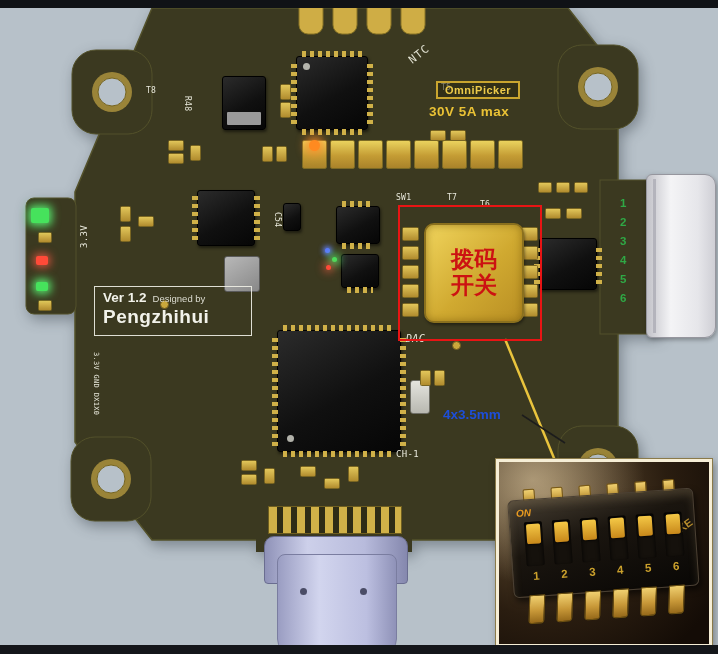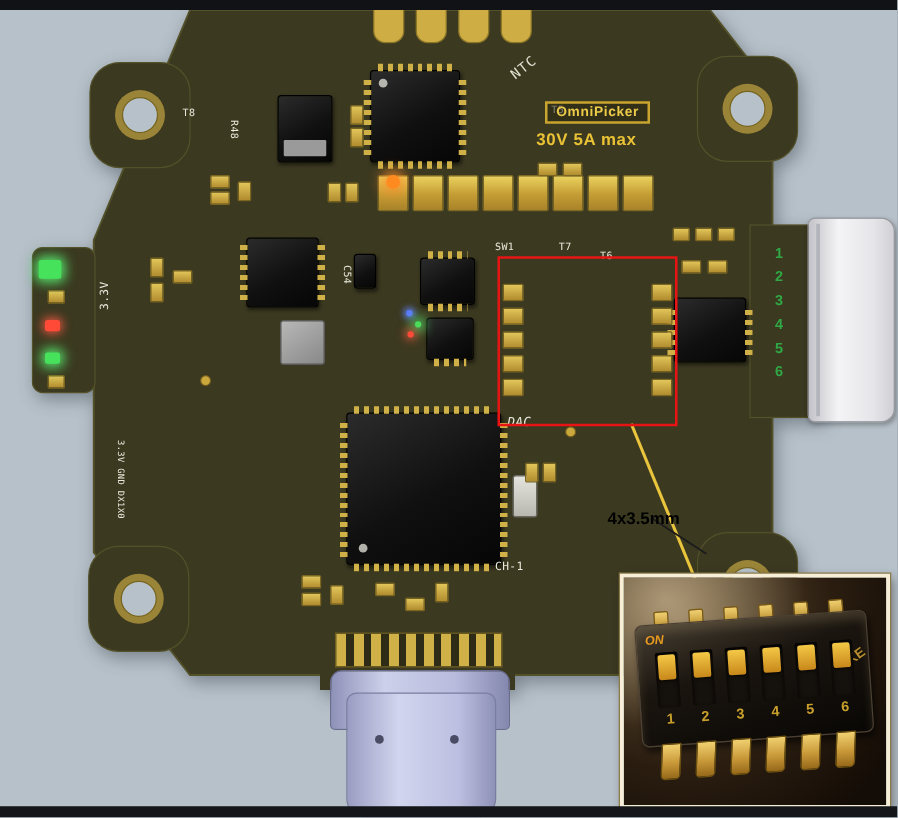--- a/index.html
+++ b/index.html
@@ -55,21 +55,21 @@
 
   .red-box{position:absolute;left:398px;top:205px;width:144px;height:136px;z-index:6;
            border:2.5px solid #e81414;box-sizing:border-box;}
   .dip-top{position:absolute;left:424px;top:223px;width:96px;height:96px;z-index:6;border-radius:10px;
            background:linear-gradient(135deg,#f0d45c,#d0a930 55%,#b98f24);border:2px solid #8a701e;
            box-shadow:inset 0 0 8px rgba(120,90,10,.6),1px 2px 3px rgba(0,0,0,.4);
            display:flex;flex-direction:column;align-items:center;justify-content:center;}
   .dip-cn{color:#cc1212;font-weight:bold;font-size:23px;line-height:1.12;
           font-family:"DejaVu Sans",sans-serif;}
 
-  .hole-size{position:absolute;left:486px;top:407px;z-index:6;color:#000000;font-weight:bold;font-size:13.5px;}
+  .hole-size{position:absolute;left:443px;top:407px;z-index:6;color:#1d4ed8;font-weight:bold;font-size:13.5px;}
 
   .pin-num{position:absolute;left:620px;width:16px;height:19px;z-index:5;color:#2fa845;
            font-weight:bold;font-size:11.5px;text-align:left;}
 
   .wconn{position:absolute;left:646px;top:174px;width:68px;height:162px;z-index:4;
          background:linear-gradient(90deg,#c2c2c8,#f4f4f6 35%,#e6e6ea 75%,#cfcfd5);
          border:1px solid #96969e;border-radius:6px 11px 11px 6px;box-shadow:1px 2px 4px rgba(0,0,0,.3);}
   .wconn .lip{position:absolute;left:6px;top:4px;bottom:4px;width:3px;background:#b4b4bc;}
 
   .comb{position:absolute;left:268px;top:506px;width:132px;height:26px;z-index:3;
@@ -254,25 +254,35 @@
   <span class="silk" style="left:396px;top:193px;">SW1</span>
   <span class="silk" style="left:447px;top:193px;">T7</span>
   <span class="silk" style="left:480px;top:200px;">T6</span>
   <span class="silk" style="left:441px;top:83px;">T5</span>
   <span class="silk" style="left:406px;top:56px;font-size:11px;color:#e2e2d2;transform:rotate(-38deg);transform-origin:left top;letter-spacing:1px;">NTC</span>
   <span class="silk" style="left:406px;top:333px;font-size:10px;font-style:italic;">DAC</span>
   <span class="silk" style="left:396px;top:449px;font-size:9px;">CH-1</span>
   <span class="silk rotm90" style="left:79px;top:248px;font-size:9px;">3.3V</span>
   <span class="silk rot90" style="left:100px;top:352px;font-size:7px;">3.3V GND DX1X0</span>
 
+  <div class="ver-box">
+    <div class="ver-line1">
+      <b>Ver 1.2</b><span class="small">Designed by</span>
+    </div>
+    <div class="ver-name">Pengzhihui</div>
+  </div>
 
   <div class="brand-badge">OmniPicker</div>
   <div class="rating">30V 5A max</div>
 
   <div class="red-box"></div>
+  <div class="dip-top">
+    <div class="dip-cn">拨码</div>
+    <div class="dip-cn">开关</div>
+  </div>
   <div class="hole-size">4x3.5mm</div>
 
   <div class="pin-num" style="top:197px;">1</div>
   <div class="pin-num" style="top:216px;">2</div>
   <div class="pin-num" style="top:235px;">3</div>
   <div class="pin-num" style="top:254px;">4</div>
   <div class="pin-num" style="top:273px;">5</div>
   <div class="pin-num" style="top:292px;">6</div>
 
   <div class="wconn">

